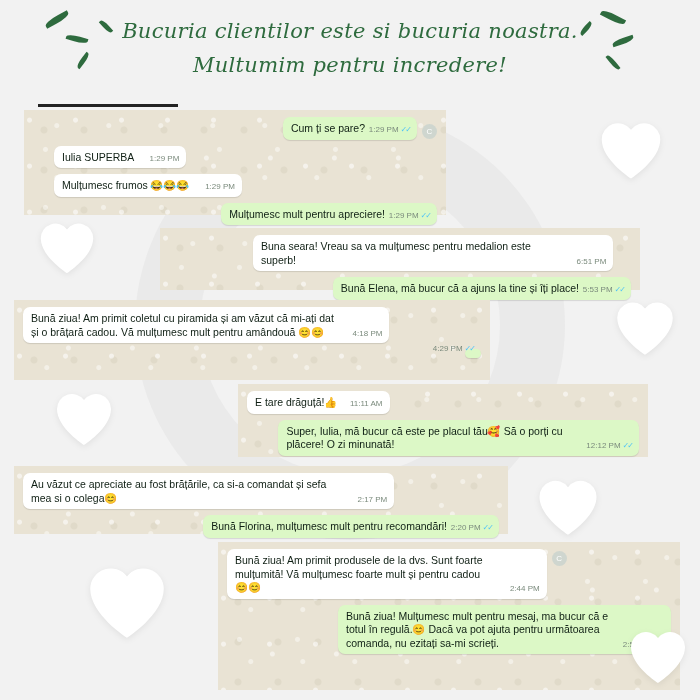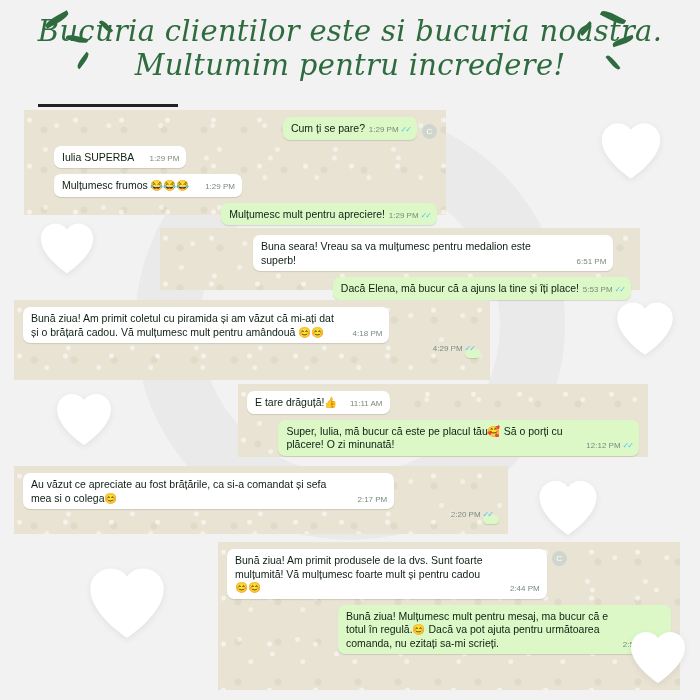--- a/index.html
+++ b/index.html
@@ -34,21 +34,21 @@
 
   
   .headline {
     position: absolute;
     left: 0; top: 14px;
     width: 700px;
     text-align: center;
     font-family: "DejaVu Serif", serif;
     font-style: italic;
     color: #2e6b3e;
-    font-size: 29px;
+    font-size: 21px;
     line-height: 34px;
     letter-spacing: .3px;
     z-index: 6;
     pointer-events: none;
   }
   .headline .l2 { display: block; }
 
   
   .leaf {
     position: absolute;
@@ -231,21 +231,21 @@
     <div class="row in">
       <div class="bubble in" style="margin-left:84px;">
         <span class="txt">Buna seara! Vreau sa va mulțumesc pentru medalion este superb!</span>
         <span class="meta">
           <span>6:51 PM</span>
         </span>
       </div>
     </div>
     <div class="row out">
       <div class="bubble out">
-        <span class="txt">Dacă Elena, mă bucur că a ajuns la tine și îți place!</span>
+        <span class="txt">Bună Elena, mă bucur că a ajuns la tine și îți place!</span>
         <span class="meta">
           <span>5:53 PM</span><span class="ticks">✓✓</span>
         </span>
       </div>
     </div>
   </div>
 
   <div class="strip" style="left:14px;top:300px;width:476px;height:80px;">
     <div class="row in">
       <div class="bubble in" style="max-width:80%;">
@@ -287,20 +287,21 @@
     <div class="row in">
       <div class="bubble in" style="max-width:78%;">
         <span class="txt">Au văzut ce apreciate au fost brățările, ca si-a comandat și sefa mea si o colega😊</span>
         <span class="meta">
           <span>2:17 PM</span>
         </span>
       </div>
     </div>
     <div class="row out">
       <div class="bubble out">
+        <span class="txt">Bună Florina, mulțumesc mult pentru recomandări!</span>
         <span class="meta">
           <span>2:20 PM</span><span class="ticks">✓✓</span>
         </span>
       </div>
     </div>
   </div>
 
   <div class="strip tall" style="left:218px;top:542px;width:462px;height:148px;">
     <div class="row in">
       <div class="bubble in" style="max-width:72%;">

